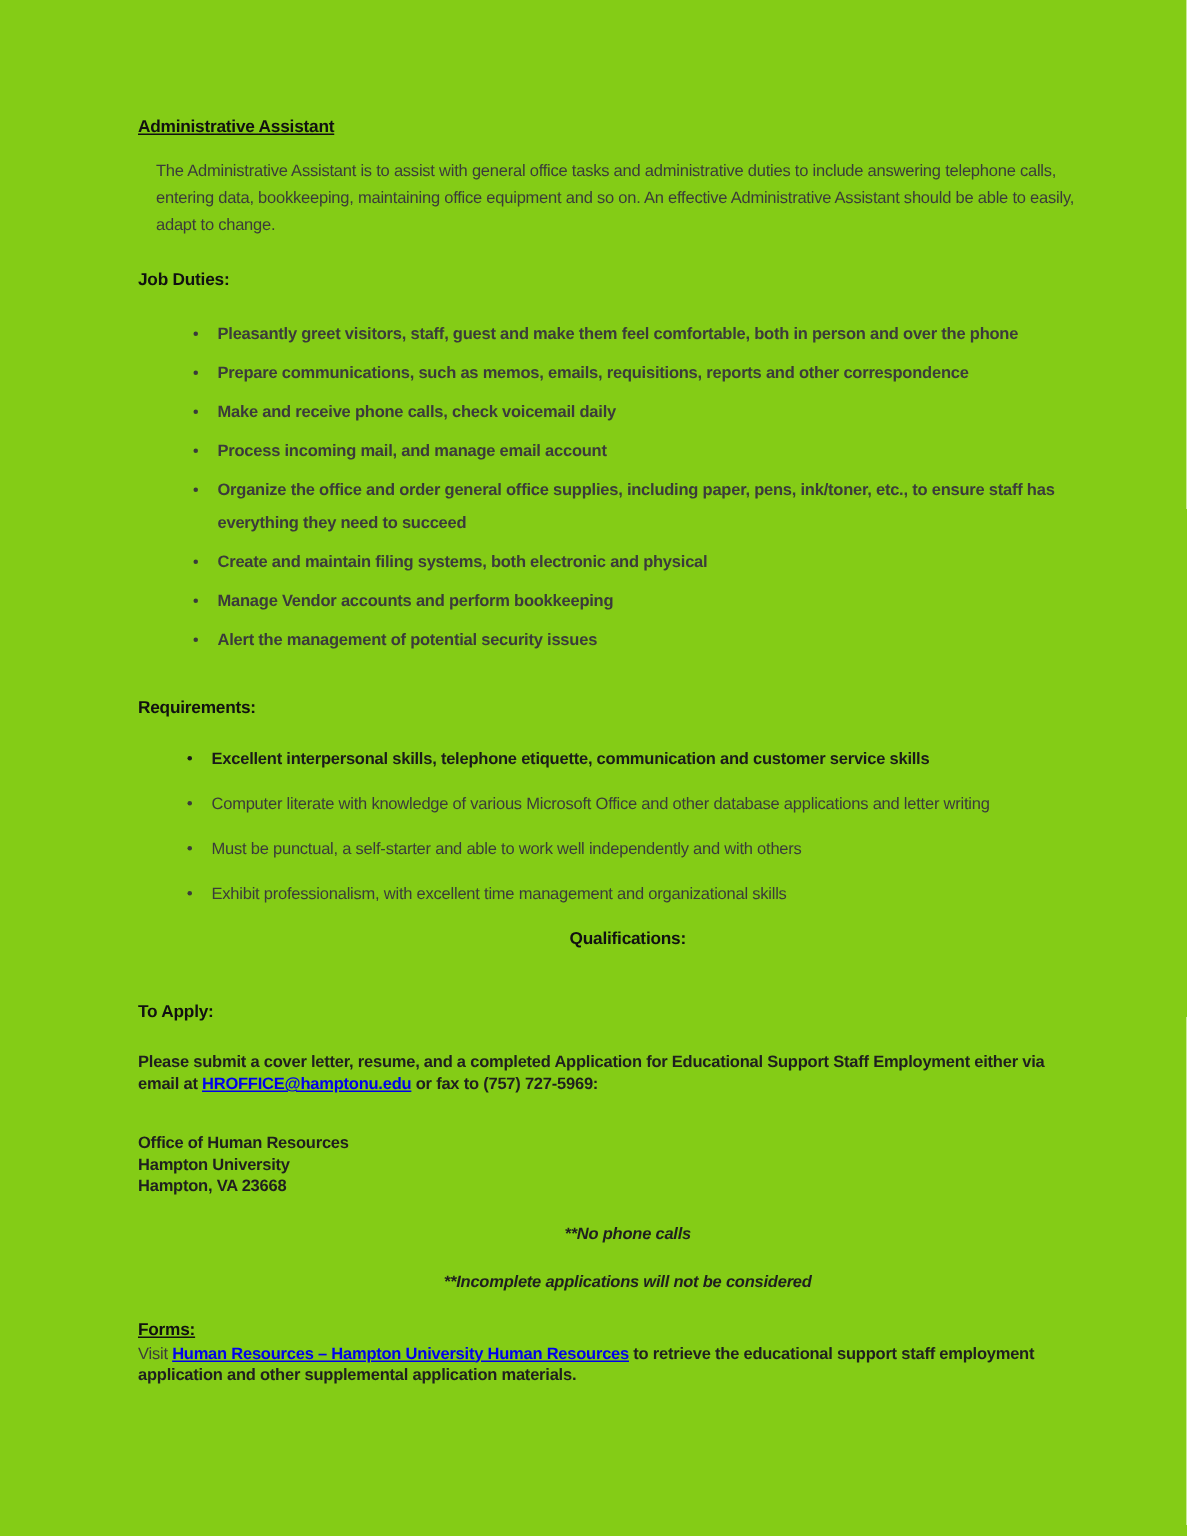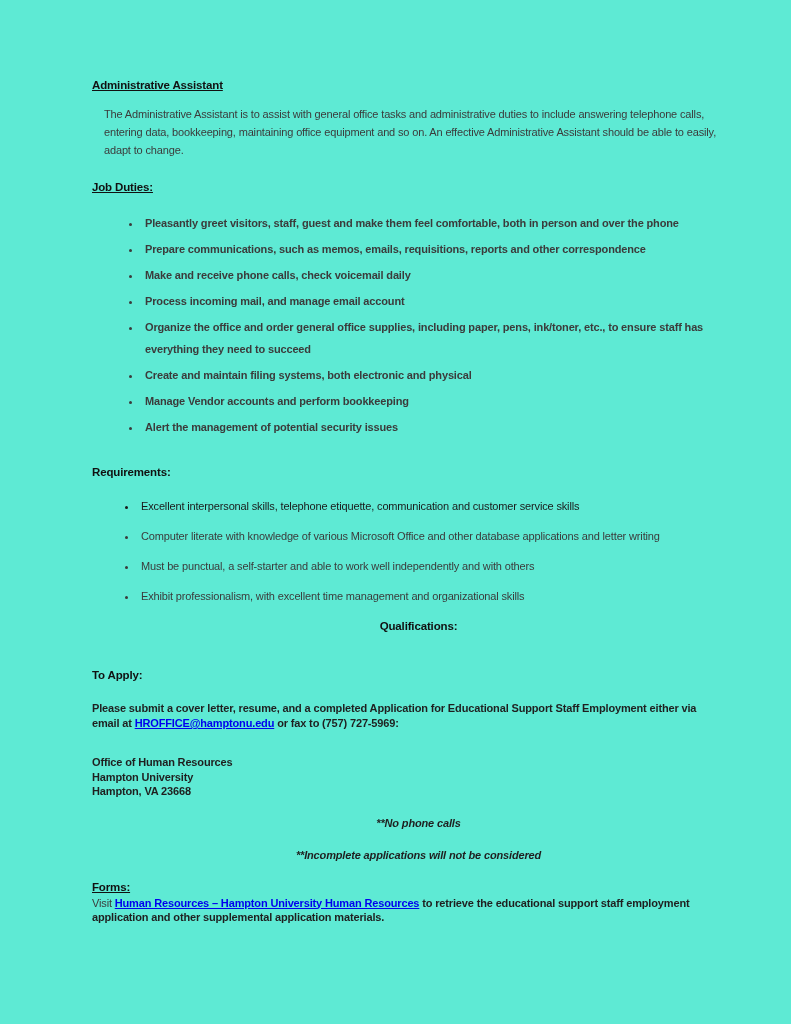--- a/index.html
+++ b/index.html
@@ -1,21 +1,21 @@
 <!DOCTYPE html>
 <html><head>
 <meta charset="utf-8">
 <style>
   html, body { margin: 0; padding: 0; background: #ffffff; }
   .page {
     position: relative;
     width: 791px;
     height: 1024px;
     margin: 0 auto;
-    background: #5eead4;
+    background: #84cc16;
     box-sizing: border-box;
     padding: 76px 46px 0 92px;
     font-family: "Liberation Sans", sans-serif;
     font-size: 11px;
     line-height: 18px;
     letter-spacing: -0.15px;
     color: #3b3b3b;
     overflow: hidden;
   }
   .doc-title {
@@ -26,37 +26,37 @@
     margin: 0 0 10px 0;
   }
   .para { margin: 12px; }
   .section-heading {
     font-weight: bold;
     color: #111111;
     font-size: 11.5px;
     margin: 0;
   }
   .intro { margin-top: 11px; width: 620px; }
-  .h-duties { margin-top: 19px; text-decoration: underline; }
+  .h-duties { margin-top: 19px; }
   ul.duties {
     list-style: disc;
     margin: 16px 0 0 0;
     padding-left: 46px;
     width: 575px;
   }
   ul.duties li { padding-left: 3px; line-height: 22px; margin: 4px; font-weight: bold; }
   .h-requirements { margin-top: 25px; }
   ul.requirements {
     list-style: disc;
     margin: 16px 0 0 0;
     padding-left: 46px;
     width: 585px;
   }
   ul.requirements li { padding-left: 3px; line-height: 18px; margin-bottom: 12px; }
-  ul.requirements li.bold { font-weight: normal; color: #1a1a1a; }
+  ul.requirements li.bold { font-weight: bold; color: #1a1a1a; }
   .h-qualifications { margin-top: 9px; text-align: center; }
   .qual-item { margin: 11px 0 0 0; padding-left: 48px; }
   .h-apply { margin-top: 31px; }
   .apply-para {
     margin: 17px 0 0 0;
     width: 625px;
     font-weight: bold;
     color: #1f1f1f;
     line-height: 15px;
   }

